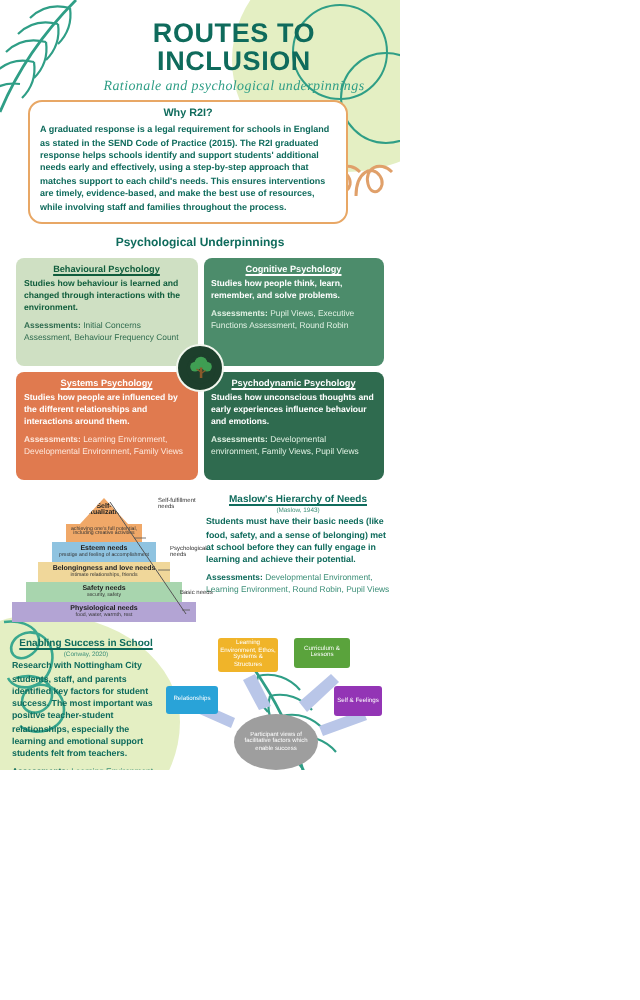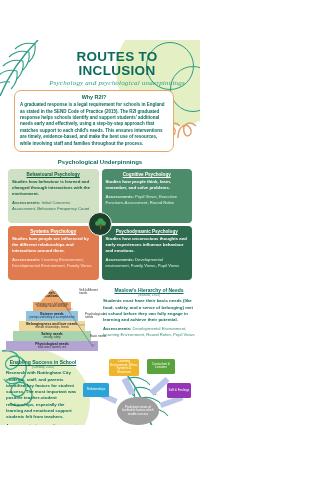--- a/index.html
+++ b/index.html
@@ -2,21 +2,21 @@
 <html><head>
 <meta charset="utf-8">
 <style>
   html,body{margin:0;padding:0;}
   body{
     width:200px;height:500px;overflow:hidden;
     background:#ffffff;
     font-family:"Liberation Sans", sans-serif;
     position:relative;
   }
-  .page{position:relative;width:200px;height:385px;overflow:hidden;background:#fff;margin-top:40px;}
+  .page{position:relative;width:200px;height:385px;overflow:hidden;background:#fff;}
   .blob-tr{
     position:absolute;top:-26px;right:-34px;width:118px;height:112px;
     background:#e4efc3;border-radius:50% 45% 52% 48%/50% 55% 45% 50%;
   }
   .blob-bl{
     position:absolute;left:-42px;bottom:-34px;width:132px;height:112px;
     background:#e4efc3;border-radius:48% 52% 45% 55%/52% 48% 52% 48%;
   }
   .ring{position:absolute;border:1.4px solid #2f9e86;border-radius:50%;}
   .ring1{top:2px;right:6px;width:46px;height:46px;border-color:#2f9e86;}
@@ -197,21 +197,21 @@
         <path d="M17 17 C15 24 17 30 22 35"></path>
       <path d="M23 27 C31 25 39 28 44 34"></path>
         <path d="M23 27 C21 34 23 40 28 45"></path>
       <path d="M29 38 C37 36 45 39 50 45"></path>
         <path d="M29 38 C28 45 30 50 34 54"></path>
     </g>
   </svg>
 
   <div class="header">
     <div class="title">ROUTES TO INCLUSION</div>
-    <div class="subtitle">Psychology and psychological underpinnings</div>
+    <div class="subtitle">Rationale and psychological underpinnings</div>
   </div>
 
   <div class="why-box">
     <div class="why-title">Why R2I?</div>
     <div class="why-body">A graduated response is a legal requirement for schools in England as stated in the SEND Code of Practice (2015). The R2I graduated response helps schools identify and support students' additional needs early and effectively, using a step-by-step approach that matches support to each child's needs. This ensures interventions are timely, evidence-based, and make the best use of resources, while involving staff and families throughout the process.</div>
   </div>
 
   <div class="sec-head">Psychological Underpinnings</div>
 
   <div class="quad" id="quadgrid">

